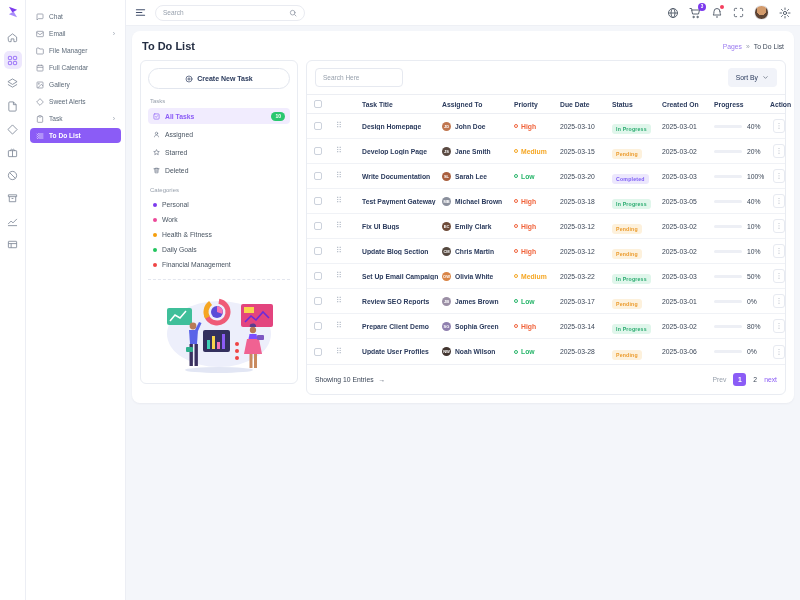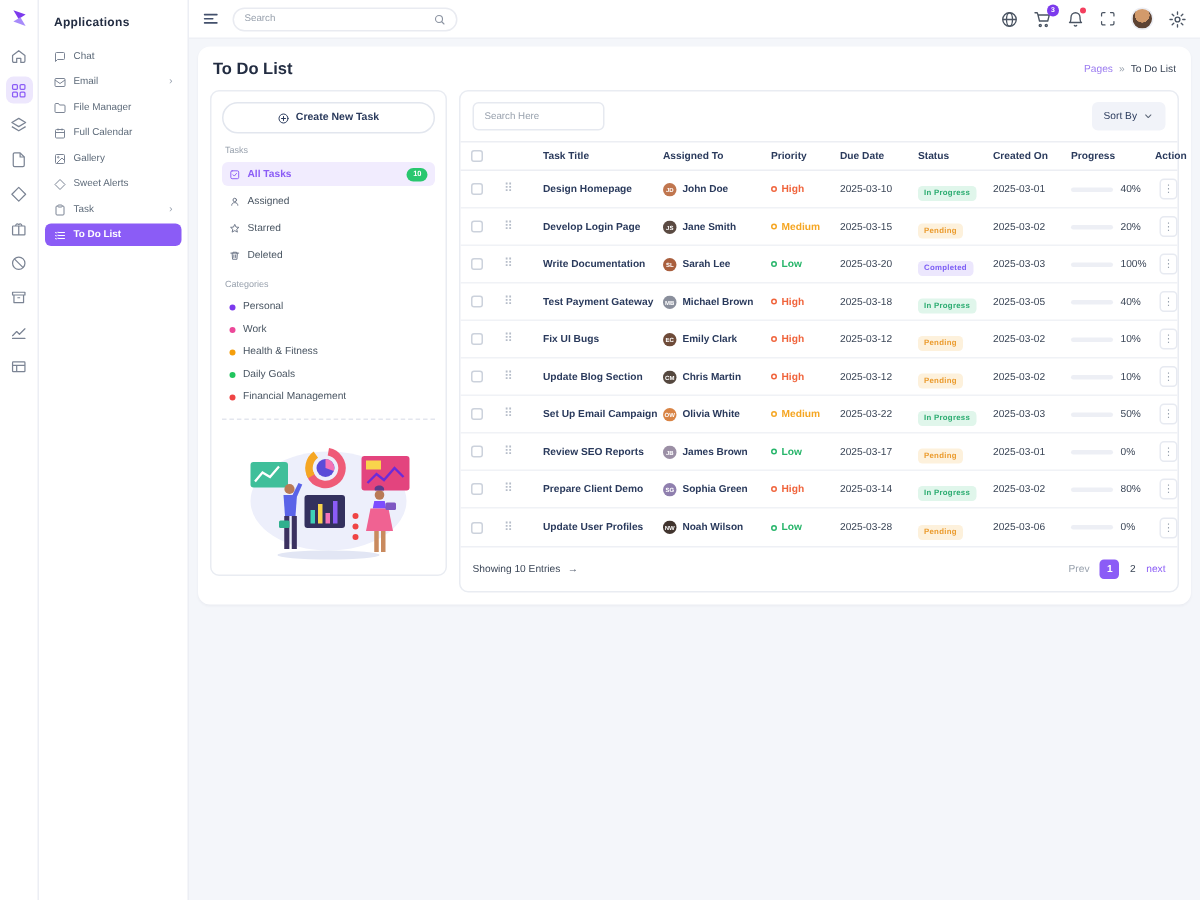--- a/index.html
+++ b/index.html
@@ -162,21 +162,20 @@
     </div>
   <div class="micon">
       <svg width="11" height="11" viewBox="0 0 24 24" fill="none" stroke="currentColor" stroke-width="1.8">
         <rect x="3" y="5" width="18" height="14" rx="1"></rect>
         <path d="M3 10h18M9 10v9"></path>
       </svg>
     </div>
 </div>
 
 <div class="snav">
-  <div class="snav-title">Applications</div>
 
   <div class="item">
     <svg width="8" height="8" viewBox="0 0 24 24" fill="none" stroke="currentColor" stroke-width="2" stroke-linejoin="round">
         <path d="M21 15a2 2 0 0 1-2 2H7l-4 4V5a2 2 0 0 1 2-2h14a2 2 0 0 1 2 2z"></path>
       </svg>
     <span>Chat</span>
   </div>
   <div class="item">
     <svg width="8" height="8" viewBox="0 0 24 24" fill="none" stroke="currentColor" stroke-width="2" stroke-linejoin="round">
         <rect x="2" y="4" width="20" height="16" rx="2"></rect>

